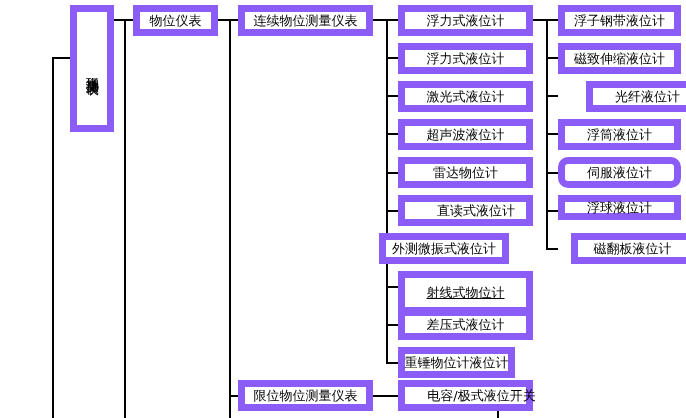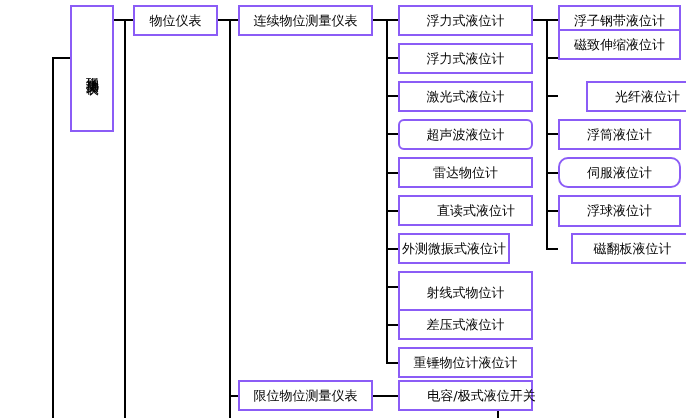--- a/index.html
+++ b/index.html
@@ -11,21 +11,21 @@
     position:relative;
     width:686px;
     height:418px;
     background:#ffffff;
     overflow:hidden;
   }
   
   .node{
     position:absolute;
     box-sizing:border-box;
-    border:2px solid #8b5cf6;
+    border:7px solid #8b5cf6;
     background:#ffffff;
     display:flex;
     align-items:center;
     justify-content:center;
     color:#000000;
     font-size:13px;
     line-height:1.05;
     white-space:nowrap;
     letter-spacing:0px;
   }
@@ -109,61 +109,61 @@
 
   <div class="node" style="left:398px;top:5px;width:135px;height:31px;">
     <span>浮力式液位计</span>
   </div>
   <div class="node" style="left:398px;top:43px;width:135px;height:31px;">
     <span>浮力式液位计</span>
   </div>
   <div class="node" style="left:398px;top:81px;width:135px;height:31px;">
     <span>激光式液位计</span>
   </div>
-  <div class="node" style="left:398px;top:119px;width:135px;height:31px;border-radius:6px;">
+  <div class="node" style="left:398px;top:119px;width:135px;height:31px;">
     <span>超声波液位计</span>
   </div>
   <div class="node" style="left:398px;top:157px;width:135px;height:31px;">
     <span>雷达物位计</span>
   </div>
   <div class="node" style="left:398px;top:195px;width:135px;height:31px;padding-left:21px;">
     <span>直读式液位计</span>
   </div>
-  <div class="node" style="left:398px;top:233px;width:112px;height:31px;">
+  <div class="node" style="left:379px;top:233px;width:130px;height:31px;">
     <span>外测微振式液位计</span>
   </div>
-  <div class="node" style="left:398px;top:271px;width:135px;height:43px;">
+  <div class="node" style="left:398px;top:271px;width:135px;height:43px;text-decoration:underline;">
     <span>射线式物位计</span>
   </div>
   <div class="node" style="left:398px;top:309px;width:135px;height:31px;">
     <span>差压式液位计</span>
   </div>
-  <div class="node" style="left:398px;top:347px;width:135px;height:31px;">
+  <div class="node" style="left:398px;top:347px;width:117px;height:31px;">
     <span>重锤物位计液位计</span>
   </div>
 
   <div class="node" style="left:398px;top:380px;width:135px;height:31px;padding-left:32px;">
     <span>电容/极式液位开关</span>
   </div>
 
   <div class="node" style="left:558px;top:5px;width:123px;height:31px;">
     <span>浮子钢带液位计</span>
   </div>
-  <div class="node" style="left:558px;top:29px;width:123px;height:31px;">
+  <div class="node" style="left:558px;top:43px;width:123px;height:31px;">
     <span>磁致伸缩液位计</span>
   </div>
   <div class="node" style="left:558px;top:81px;width:123px;height:31px;margin-left:28px;">
     <span>光纤液位计</span>
   </div>
   <div class="node" style="left:558px;top:119px;width:123px;height:31px;">
     <span>浮筒液位计</span>
   </div>
   <div class="node" style="left:558px;top:157px;width:123px;height:31px;border-radius:10px;">
     <span>伺服液位计</span>
   </div>
-  <div class="node" style="left:558px;top:195px;width:123px;height:32px;">
+  <div class="node" style="left:558px;top:195px;width:123px;height:25px;">
     <span>浮球液位计</span>
   </div>
   <div class="node" style="left:571px;top:233px;width:123px;height:31px;">
     <span>磁翻板液位计</span>
   </div>
 
 </div>
 
 </body></html>

